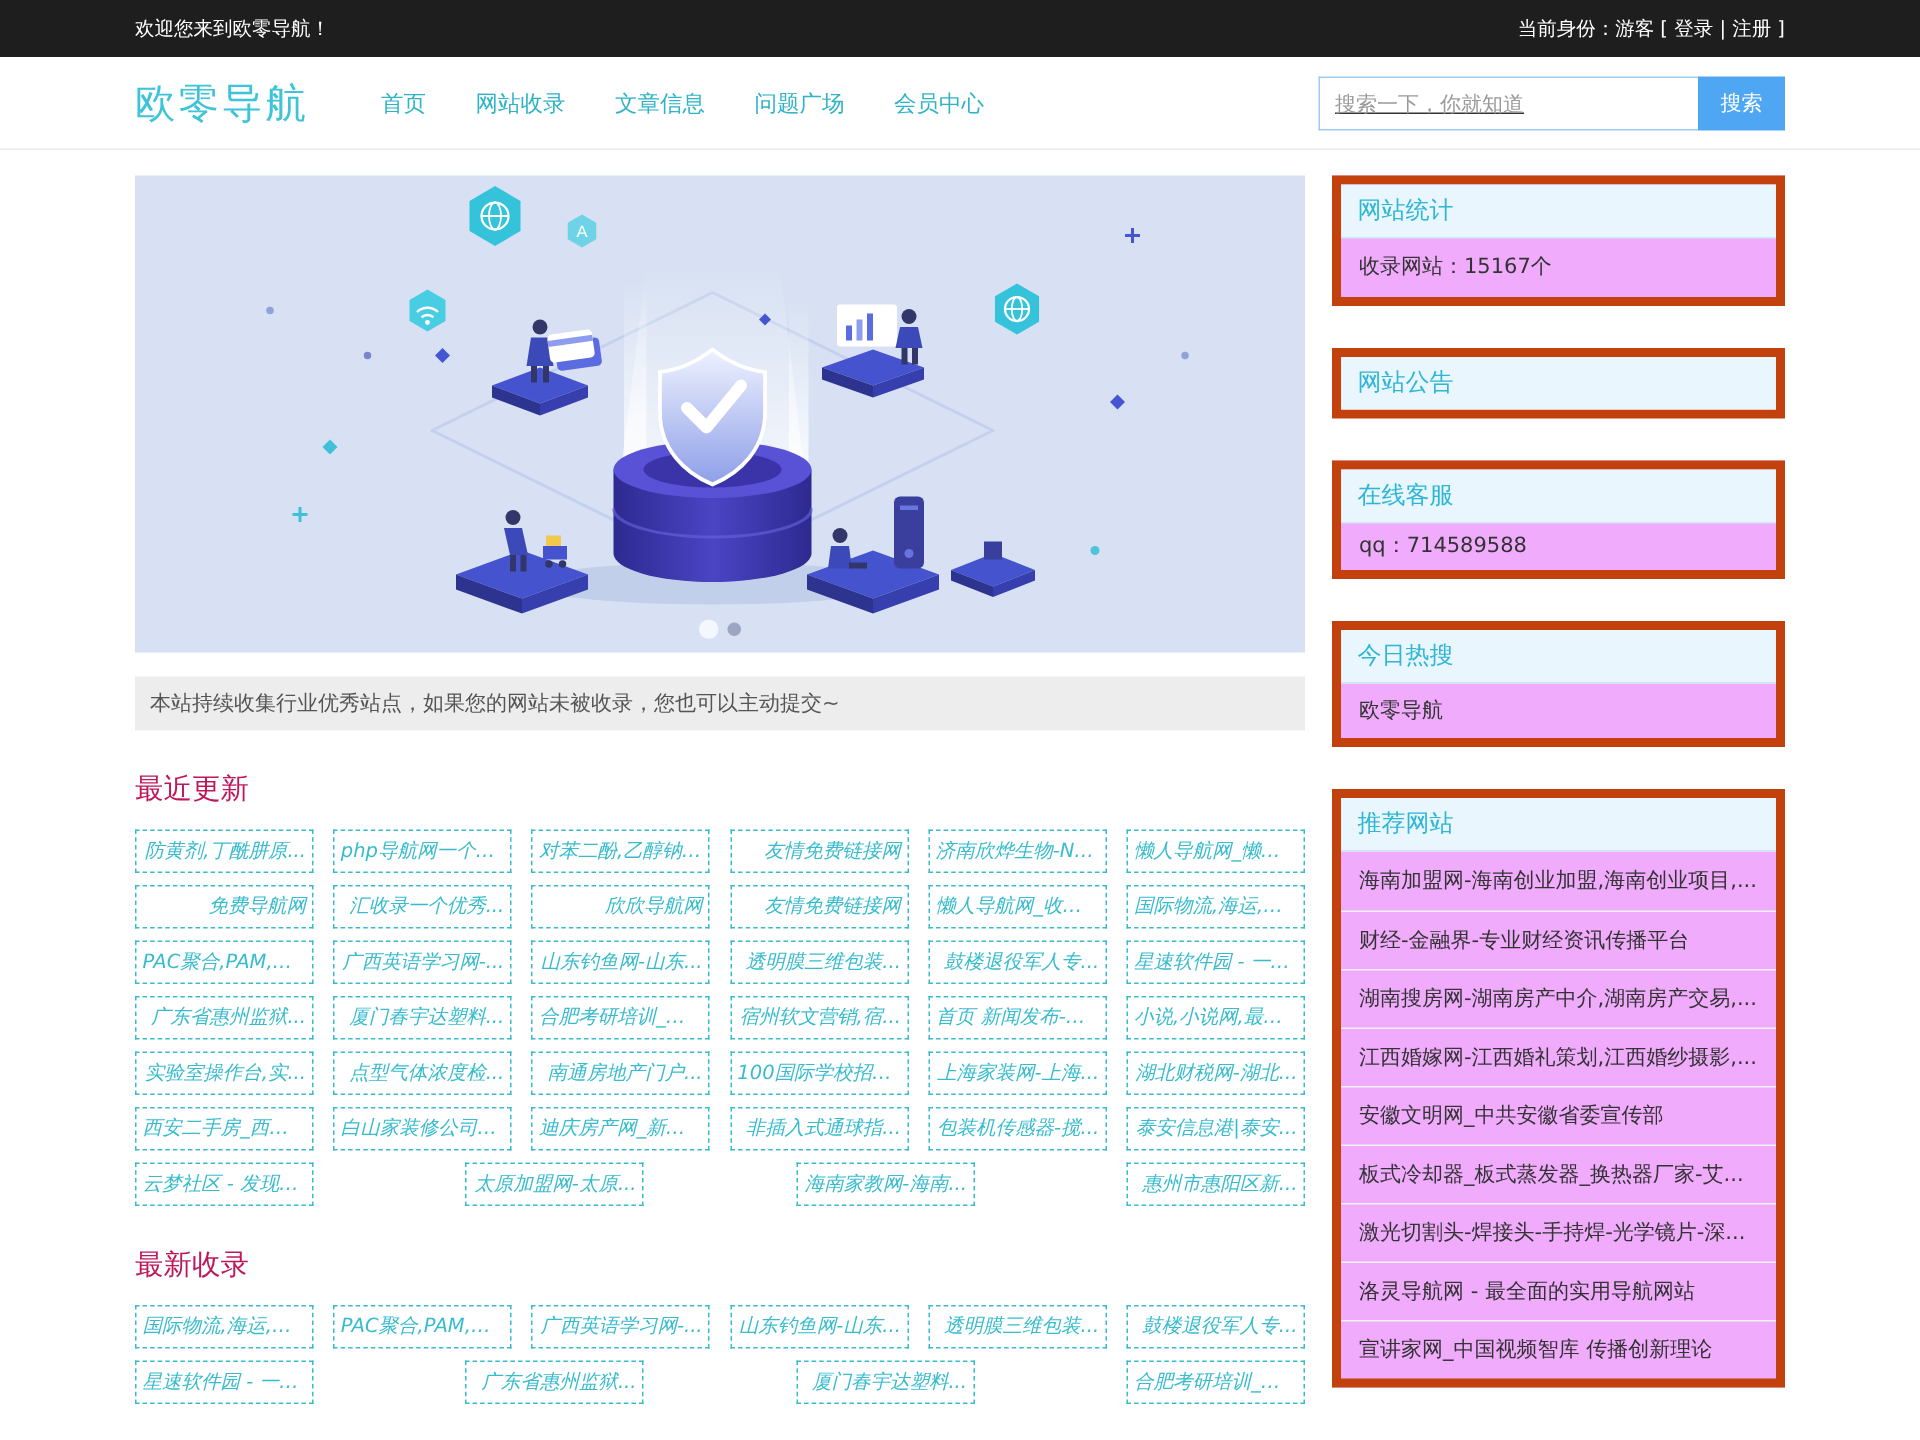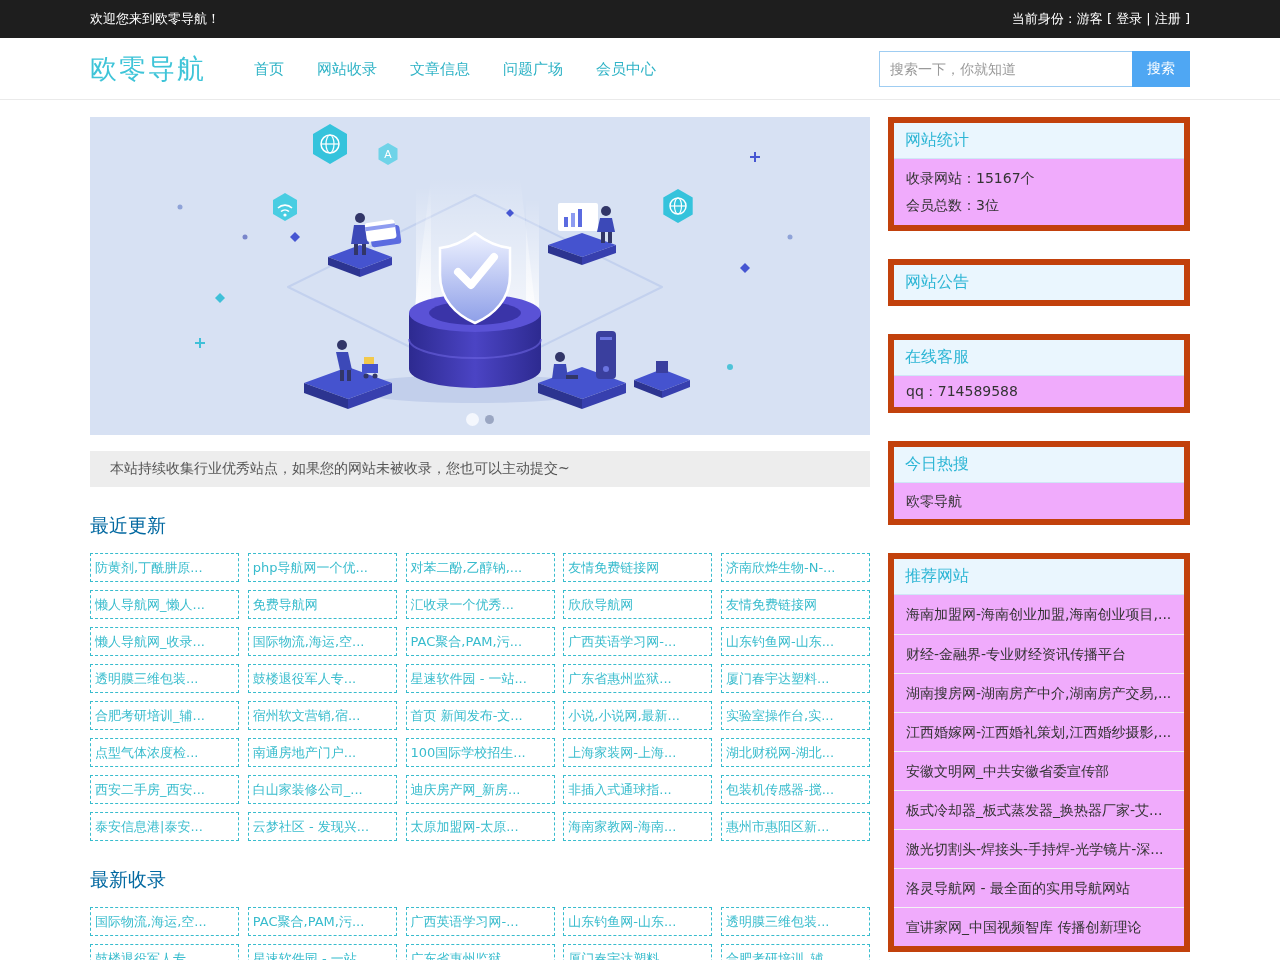--- a/index.html
+++ b/index.html
@@ -15,43 +15,43 @@
   .topbar a { color:#fff; text-decoration:none; }
 
   
   .header { background:#fff; border-bottom:1px solid #eaeaea; height:62px; }
   .header-in { display:flex; align-items:center; height:62px; }
   .logo { font-size:27px; color:#3ec4d8; letter-spacing:2px; cursor:pointer; }
   .nav { display:flex; gap:33px; margin-left:48px;justify-content:flex-end; }
   .nav a { color:#2fb3c6; font-size:15px; text-decoration:none; }
   .search { margin-left:auto; display:flex; }
   .search input { width:253px; height:36px; border:1px solid #9fcdf2; border-right:none;
-    padding:0 10px; font-size:14px; color:#333; outline:none; }
+    padding:0 10px; font-size:14px; color:#333; outline:none;text-decoration:underline; }
   .search input::placeholder { color:#9a9a9a; }
   .search button { width:58px; height:36px; background:#4fa7f3; color:#fff; border:none;
     font-size:14px; cursor:pointer; }
 
   
   .main { display:flex; gap:18px; margin-top:17px; align-items:flex-start; }
   .left { width:780px; }
   .side { width:302px; }
 
   
   .hero { position:relative; width:780px; height:318px; background:#d7e1f3; overflow:hidden; }
   .dots { position:absolute; left:50%; transform:translateX(-50%); bottom:9px;
     display:flex; gap:6px; align-items:center; }
   .dot { width:9px; height:9px; border-radius:50%; background:#9aa6c2; cursor:pointer; }
   .dot.active { width:13px; height:13px; background:#f4f7fd; }
 
-  .notice { margin-top:16px; background:#ededed; color:#555; font-size:14px; padding:9px 20px; }
-  .sec-title { margin-top:26px; font-size:19px; color:#0369a1; font-weight:400; }
+  .notice { margin-top:16px; background:#ededed; color:#555; font-size:14px; padding:9px 10px; }
+  .sec-title { margin-top:26px; font-size:19px; color:#be185d; font-weight:400; }
   .grid { margin-top:14px; display:flex; flex-wrap:wrap; row-gap:8px; justify-content:space-between; }
-  .gi { width:149px; height:29px; line-height:27px; border:1px dashed #38bccd; color:#38bccd;
-    font-size:13px; text-align:left; overflow:hidden; white-space:nowrap; text-overflow:ellipsis;
-    text-decoration:none; padding:0 4px; display:block; }
+  .gi { width:119px; height:29px; line-height:27px; border:1px dashed #38bccd; color:#38bccd;
+    font-size:13px; text-align:right; overflow:hidden; white-space:nowrap; text-overflow:ellipsis;
+    text-decoration:none; padding:0 4px; display:block;font-style:italic; }
 
   
   .sbox { border:6px solid #c2410c; margin-bottom:28px; background:#f0abfc; }
   .sbox-h { background:#eaf6fe; color:#2eb6d5; font-size:16px; padding:7px 11px; }
   .sbox-c { border-top:1px solid #cfe7f6; padding:6px 12px; }
   .stats-row { font-size:14px; color:#333; line-height:27px; }
   .svc-row { font-size:14px; color:#333; line-height:19px; }
   .hot-item { font-size:14px; color:#333; line-height:24px; cursor:pointer; }
   .rec-list { border-top:1px solid #cfe7f6; }
   .rec-item { display:block; font-size:14px; color:#333; line-height:39px; height:39px; padding:0 12px;
@@ -288,21 +288,20 @@
       <a class="gi">厦门春宇达塑料...</a>
       <a class="gi">合肥考研培训_辅...</a>
     </div>
   </div>
 
   <div class="side">
     <div class="sbox">
       <div class="sbox-h">网站统计</div>
       <div class="sbox-c">
         <div class="stats-row">收录网站：15167个</div>
-        <div class="stats-row">会员总数：3位</div>
       </div>
     </div>
 
     <div class="sbox">
       <div class="sbox-h">网站公告</div>
     </div>
 
     <div class="sbox">
       <div class="sbox-h">在线客服</div>
       <div class="sbox-c">

